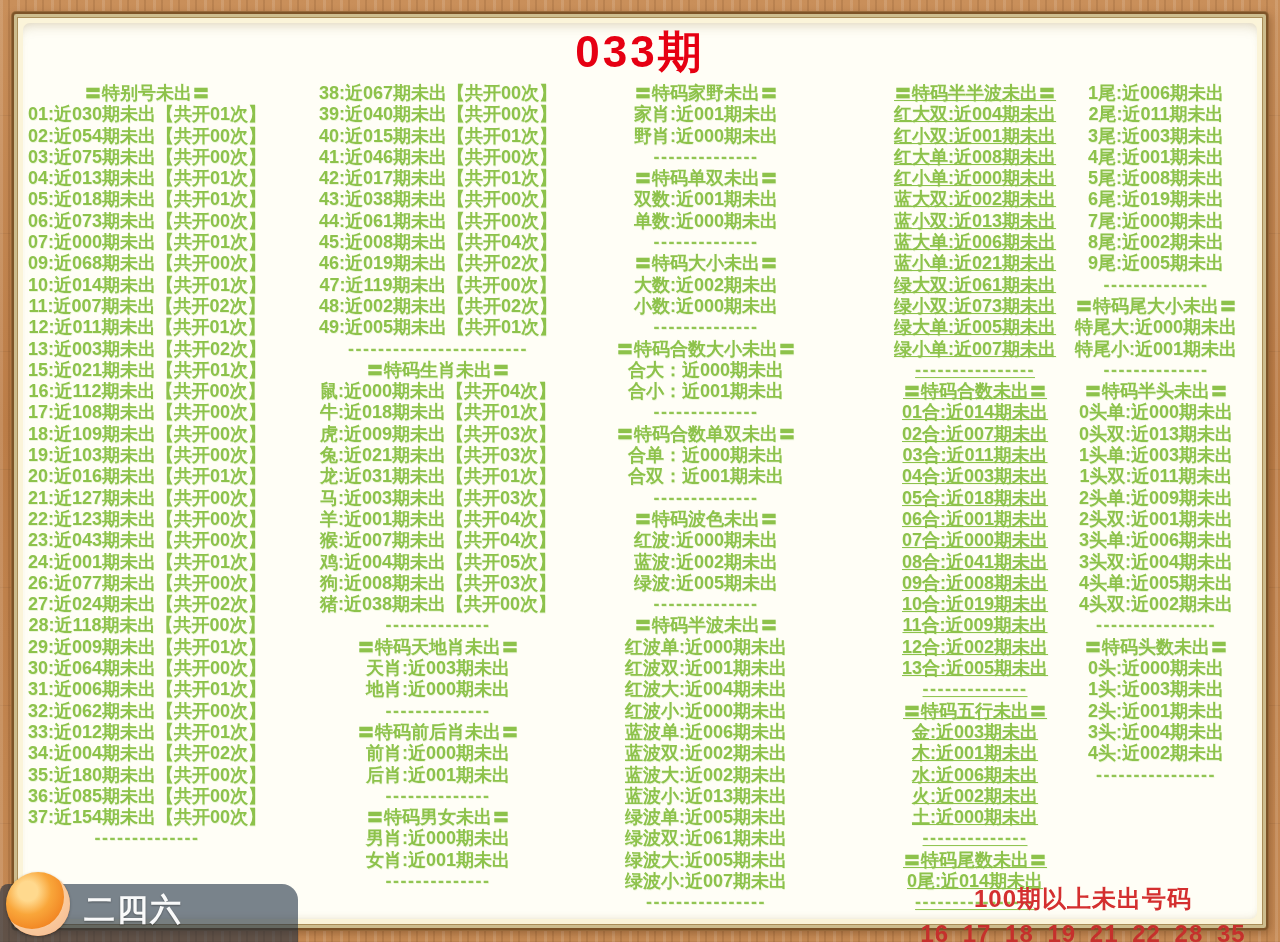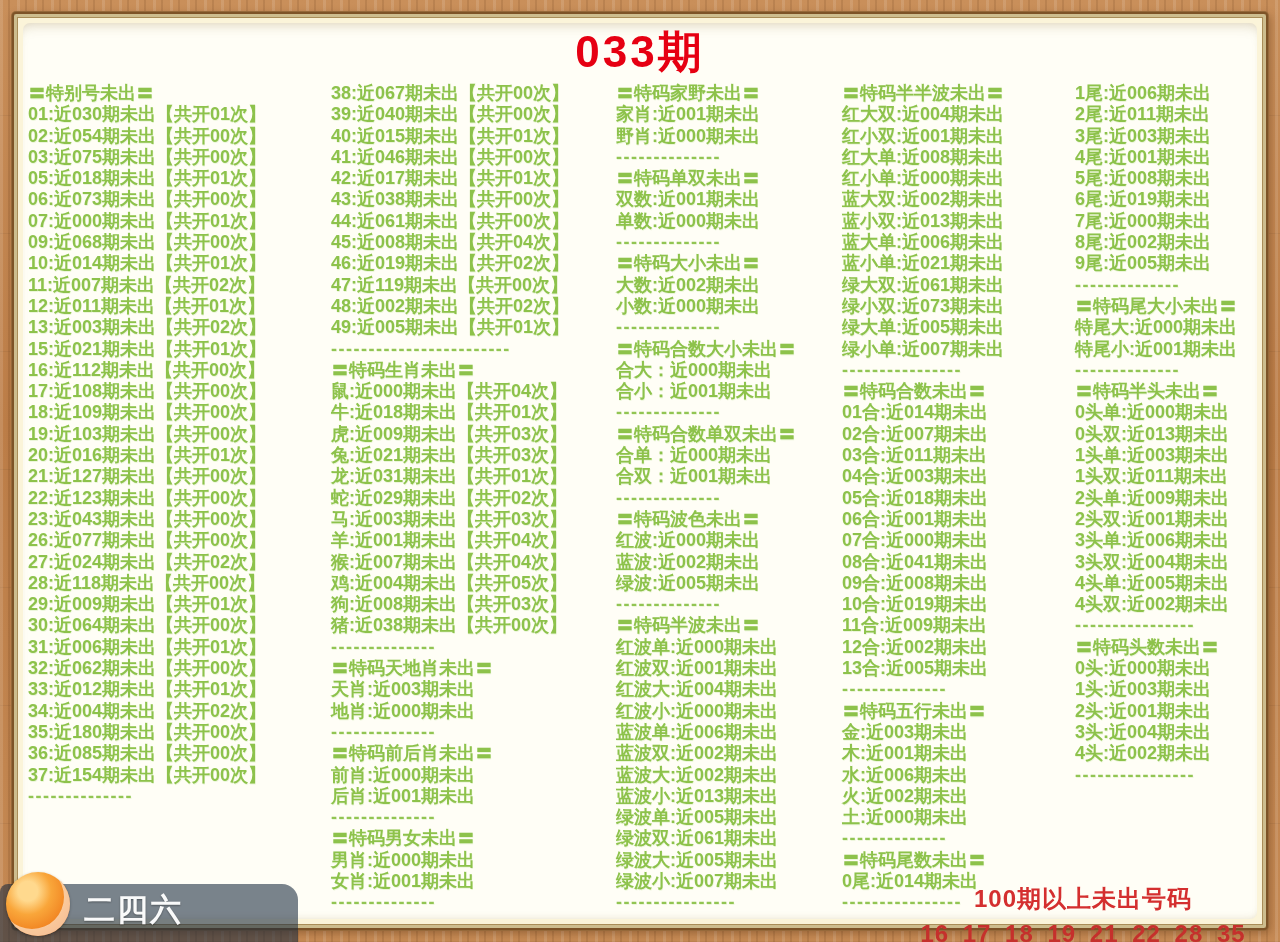--- a/index.html
+++ b/index.html
@@ -11,22 +11,22 @@
       repeating-linear-gradient(0deg, rgba(0,0,0,.05) 0 1px, rgba(0,0,0,0) 1px 118px),
       linear-gradient(180deg,#c98f5a,#bd7e48 45%,#c68a54);
   }
   .frame{position:absolute;inset:12px;background:#fbf4d9;border:2px solid #7d5327;border-radius:4px;
     box-shadow:inset 0 0 0 3px #cdbd8e, inset 0 0 0 4px #a98d58, 0 0 0 1px #96693a, 2px 3px 8px rgba(60,30,5,.35);}
   .paper{position:absolute;inset:9px;background:#fffef6;border-radius:7px;
     box-shadow:inset 0 10px 14px -10px rgba(140,110,50,.38), inset 0 -6px 10px -8px rgba(140,110,50,.3);}
   .title{margin:0;padding-top:4px;text-align:center;font-size:44px;line-height:1.15;font-weight:bold;
     color:#e60012;letter-spacing:3px;}
   .col{position:absolute;top:60px;font-size:18px;line-height:21.3px;font-weight:bold;white-space:nowrap;
-    color:#8dc24b;text-shadow:0.5px 0.5px 0 rgba(234,245,215,.9);}
-  .col-0{left:5px;}  .col-1{left:308px;} .col-2{left:593px;} .col-3{left:819px;} .col-4{left:1052px;}
+    color:#8dc24b;text-shadow:0.5px 0.5px 0 rgba(234,245,215,.9);text-align:center;}
+  .col-0{left:5px;}  .col-1{left:296px;} .col-2{left:593px;} .col-3{left:871px;text-decoration:underline;} .col-4{left:1052px;}
   .block-header{color:#8dc24b;}
   .separator{letter-spacing:1.5px;opacity:.95;}
   .footer-red{position:absolute;left:893px;top:836px;width:334px;text-align:center;font-weight:bold;}
   .footer-red .fr-title{font-size:24px;color:#d42f2f;letter-spacing:1px;margin-top:24px;}
   .footer-red .fr-nums{margin-top:5px;font-size:24px;color:#c5302c;letter-spacing:1px;word-spacing:6px;}
   .watermark{position:absolute;left:0;top:884px;width:298px;height:58px;
     background:rgba(24,42,62,.58);border-radius:8px 16px 0 0;}
   .wm-logo{position:absolute;left:6px;top:-12px;width:64px;height:64px;border-radius:50%;
     background:radial-gradient(circle at 34% 30%, #ffd98e 0 16%, #f9a63a 38%, #ef7c1c 72%, #e06510 100%);
     box-shadow:inset -6px -7px 0 rgba(255,255,255,.55), 0 1px 3px rgba(0,0,0,.3);}
@@ -39,37 +39,39 @@
 <div class="scene">
   <div class="frame">
     <div class="paper">
       <h1 class="title">033期</h1>
       <div id="columns">
           <div class="col col-0">
             <div class="block-header">〓特别号未出〓</div>
             <div class="stat-line">01:近030期未出【共开01次】</div>
             <div class="stat-line">02:近054期未出【共开00次】</div>
             <div class="stat-line">03:近075期未出【共开00次】</div>
+            <div class="stat-line">04:近013期未出【共开01次】</div>
             <div class="stat-line">05:近018期未出【共开01次】</div>
             <div class="stat-line">06:近073期未出【共开00次】</div>
             <div class="stat-line">07:近000期未出【共开01次】</div>
             <div class="stat-line">09:近068期未出【共开00次】</div>
             <div class="stat-line">10:近014期未出【共开01次】</div>
             <div class="stat-line">11:近007期未出【共开02次】</div>
             <div class="stat-line">12:近011期未出【共开01次】</div>
             <div class="stat-line">13:近003期未出【共开02次】</div>
             <div class="stat-line">15:近021期未出【共开01次】</div>
             <div class="stat-line">16:近112期未出【共开00次】</div>
             <div class="stat-line">17:近108期未出【共开00次】</div>
             <div class="stat-line">18:近109期未出【共开00次】</div>
             <div class="stat-line">19:近103期未出【共开00次】</div>
             <div class="stat-line">20:近016期未出【共开01次】</div>
             <div class="stat-line">21:近127期未出【共开00次】</div>
             <div class="stat-line">22:近123期未出【共开00次】</div>
             <div class="stat-line">23:近043期未出【共开00次】</div>
+            <div class="stat-line">24:近001期未出【共开01次】</div>
             <div class="stat-line">26:近077期未出【共开00次】</div>
             <div class="stat-line">27:近024期未出【共开02次】</div>
             <div class="stat-line">28:近118期未出【共开00次】</div>
             <div class="stat-line">29:近009期未出【共开01次】</div>
             <div class="stat-line">30:近064期未出【共开00次】</div>
             <div class="stat-line">31:近006期未出【共开01次】</div>
             <div class="stat-line">32:近062期未出【共开00次】</div>
             <div class="stat-line">33:近012期未出【共开01次】</div>
             <div class="stat-line">34:近004期未出【共开02次】</div>
             <div class="stat-line">35:近180期未出【共开00次】</div>
@@ -90,21 +92,20 @@
             <div class="stat-line">47:近119期未出【共开00次】</div>
             <div class="stat-line">48:近002期未出【共开02次】</div>
             <div class="stat-line">49:近005期未出【共开01次】</div>
             <div class="separator">------------------------</div>
             <div class="block-header">〓特码生肖未出〓</div>
             <div class="stat-line">鼠:近000期未出【共开04次】</div>
             <div class="stat-line">牛:近018期未出【共开01次】</div>
             <div class="stat-line">虎:近009期未出【共开03次】</div>
             <div class="stat-line">兔:近021期未出【共开03次】</div>
             <div class="stat-line">龙:近031期未出【共开01次】</div>
-            <div class="stat-line">蛇:近029期未出【共开02次】</div>
             <div class="stat-line">马:近003期未出【共开03次】</div>
             <div class="stat-line">羊:近001期未出【共开04次】</div>
             <div class="stat-line">猴:近007期未出【共开04次】</div>
             <div class="stat-line">鸡:近004期未出【共开05次】</div>
             <div class="stat-line">狗:近008期未出【共开03次】</div>
             <div class="stat-line">猪:近038期未出【共开00次】</div>
             <div class="separator">--------------</div>
             <div class="block-header">〓特码天地肖未出〓</div>
             <div class="stat-line">天肖:近003期未出</div>
             <div class="stat-line">地肖:近000期未出</div>

